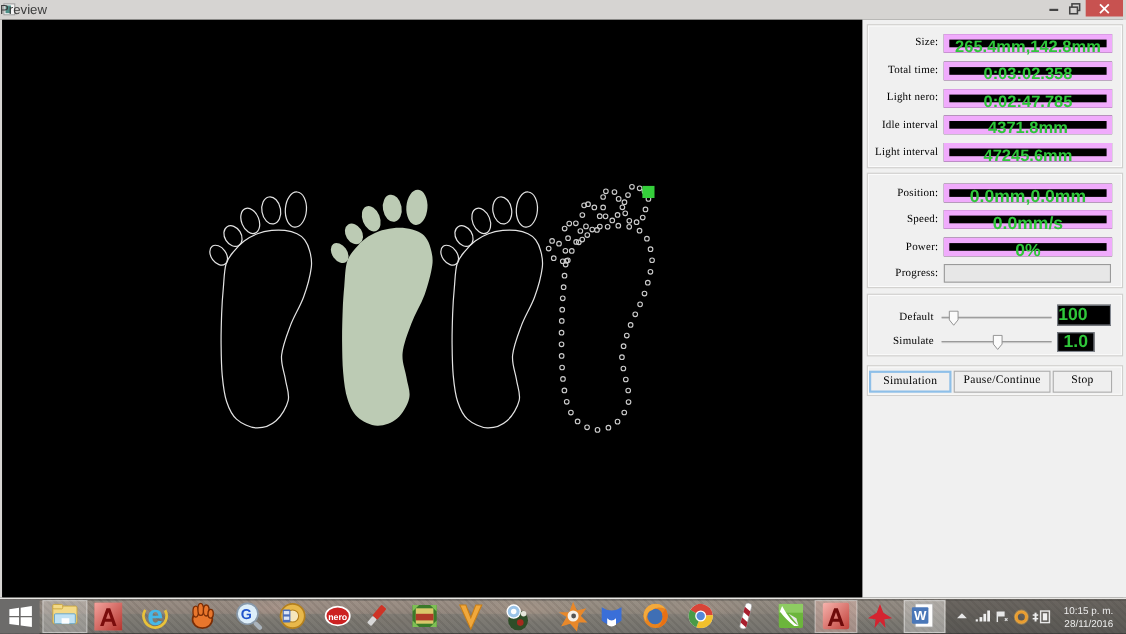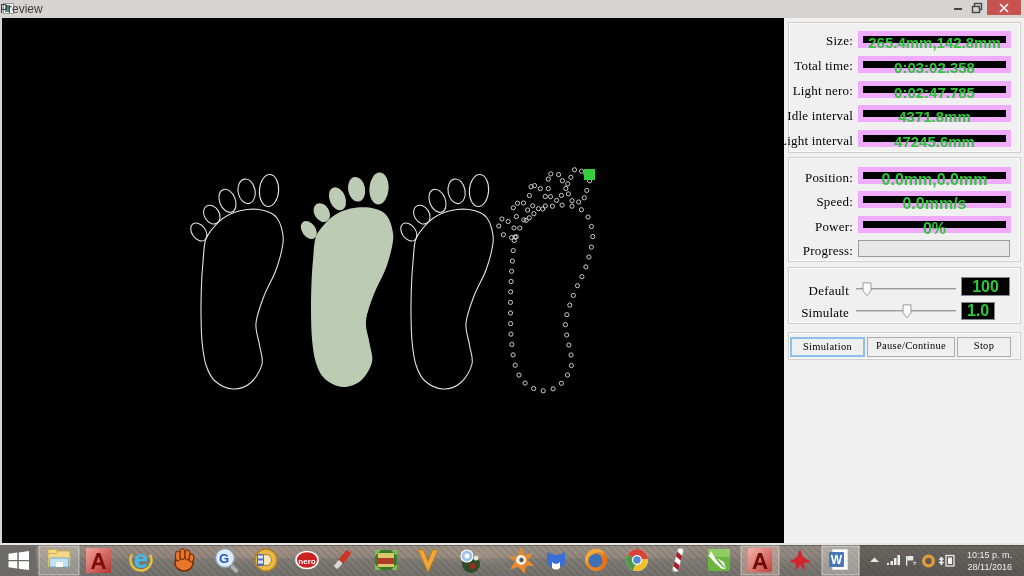--- a/index.html
+++ b/index.html
@@ -3,21 +3,21 @@
 <style>
 *{margin:0;padding:0;box-sizing:border-box}
 html,body{width:1024px;height:576px;overflow:hidden;background:#000;font-family:"Liberation Sans",sans-serif}
 .abs{position:absolute}
 #titlebar{position:absolute;left:0;top:0;width:1024px;height:18px;background:#d6d4d2}
 #title{position:absolute;left:0;top:2px;width:1024px;text-align:left;font-size:12px;color:#3c3c3c}
 #closebtn{position:absolute;left:987px;top:0;width:34px;height:15px;background:#c85250}
 #canvas{position:absolute;left:2px;top:18px;width:782px;height:525px;background:#000}
 #panel{position:absolute;left:784px;top:18px;width:240px;height:525px;background:#f0f0f0}
 .gbox{position:absolute;border:1px solid #d0cfcd;box-shadow:inset 0 0 0 1px #fbfbfb}
-.lbl{position:absolute;font-family:"Liberation Serif",serif;font-size:13px;letter-spacing:0.2px;color:#000;white-space:nowrap;right:171px}
+.lbl{position:absolute;font-family:"Liberation Serif",serif;font-size:10px;letter-spacing:0.2px;color:#000;white-space:nowrap;right:171px}
 .dbox{position:absolute;left:858px;width:153px;height:17px;background:#000;border:5px solid #f0abfc;color:#2fc73a;font-weight:bold;text-align:center;font-family:"Liberation Sans",sans-serif}
 .btn{position:absolute;top:337px;height:20px;background:#efefef;border:1px solid #acacac;font-family:"Liberation Serif",serif;font-size:10.5px;letter-spacing:0.3px;text-align:center;line-height:16px;color:#000}
 #taskbar{position:absolute;left:0;top:545px;width:1024px;height:31px;background:linear-gradient(180deg,#8e8880 0%,#827d76 35%,#7a7770 60%,#716f6a 100%)}
 #tbhatch{position:absolute;left:0;top:0;width:1024px;height:31px;background:repeating-linear-gradient(45deg, rgba(30,30,30,0.07) 0px, rgba(30,30,30,0.07) 2px, rgba(255,255,255,0.025) 2px, rgba(255,255,255,0.025) 5px)}
 .clock{position:absolute;color:#ededed;font-size:9px;text-align:right;width:60px;line-height:11.5px}
 </style></head>
 <body>
 
 <div class="abs" style="left:0;top:543px;width:1024px;height:2px;background:#e9e7e4"></div>
 
@@ -169,21 +169,21 @@
 <div class="lbl" style="top:219px">Power:</div>
 <div class="dbox" style="top:216px;font-size:16px;line-height:15px">0%</div>
 <div class="lbl" style="top:243px">Progress:</div>
 <div class="abs" style="left:858px;top:240px;width:152px;height:17px;background:#e7e7e7;border:1px solid #9a9a9a"></div>
 
 <div class="lbl" style="top:283px;right:175px">Default</div>
 <div class="abs" style="left:856px;top:288px;width:100px;height:2px;background:#cdcdcd;border-top:1px solid #9a9a9a"></div>
 <svg class="abs" style="left:860px;top:282px" width="14" height="15" viewBox="0 0 14 17">
  <path d="M2.5 1 H11.5 V10 L7 15.5 L2.5 10 Z" fill="#fbfbfb" stroke="#8f8f8f"></path>
 </svg>
-<div class="abs" style="left:961px;top:277px;width:49px;height:19px;background:#000;border:1px solid #828790;color:#2fc73a;font-weight:bold;font-size:16px;line-height:17px;text-align:center">100</div>
+<div class="abs" style="left:961px;top:277px;width:49px;height:19px;background:#000;border:1px solid #828790;color:#2fc73a;font-weight:bold;font-size:16px;line-height:17px;">100</div>
 <div class="lbl" style="top:305px;right:175px">Simulate</div>
 <div class="abs" style="left:856px;top:310px;width:100px;height:2px;background:#cdcdcd;border-top:1px solid #9a9a9a"></div>
 <svg class="abs" style="left:900px;top:304px" width="14" height="15" viewBox="0 0 14 17">
  <path d="M2.5 1 H11.5 V10 L7 15.5 L2.5 10 Z" fill="#fbfbfb" stroke="#8f8f8f"></path>
 </svg>
 <div class="abs" style="left:961px;top:302px;width:34px;height:18px;background:#000;border:1px solid #828790;color:#2fc73a;font-weight:bold;font-size:16px;line-height:16px;text-align:center">1.0</div>
 
 <div class="btn" style="left:790px;width:75px;border:2px solid #8ebfe8;line-height:15px">Simulation</div>
 <div class="btn" style="left:867px;width:88px">Pause/Continue</div>
 <div class="btn" style="left:957px;width:54px">Stop</div>

